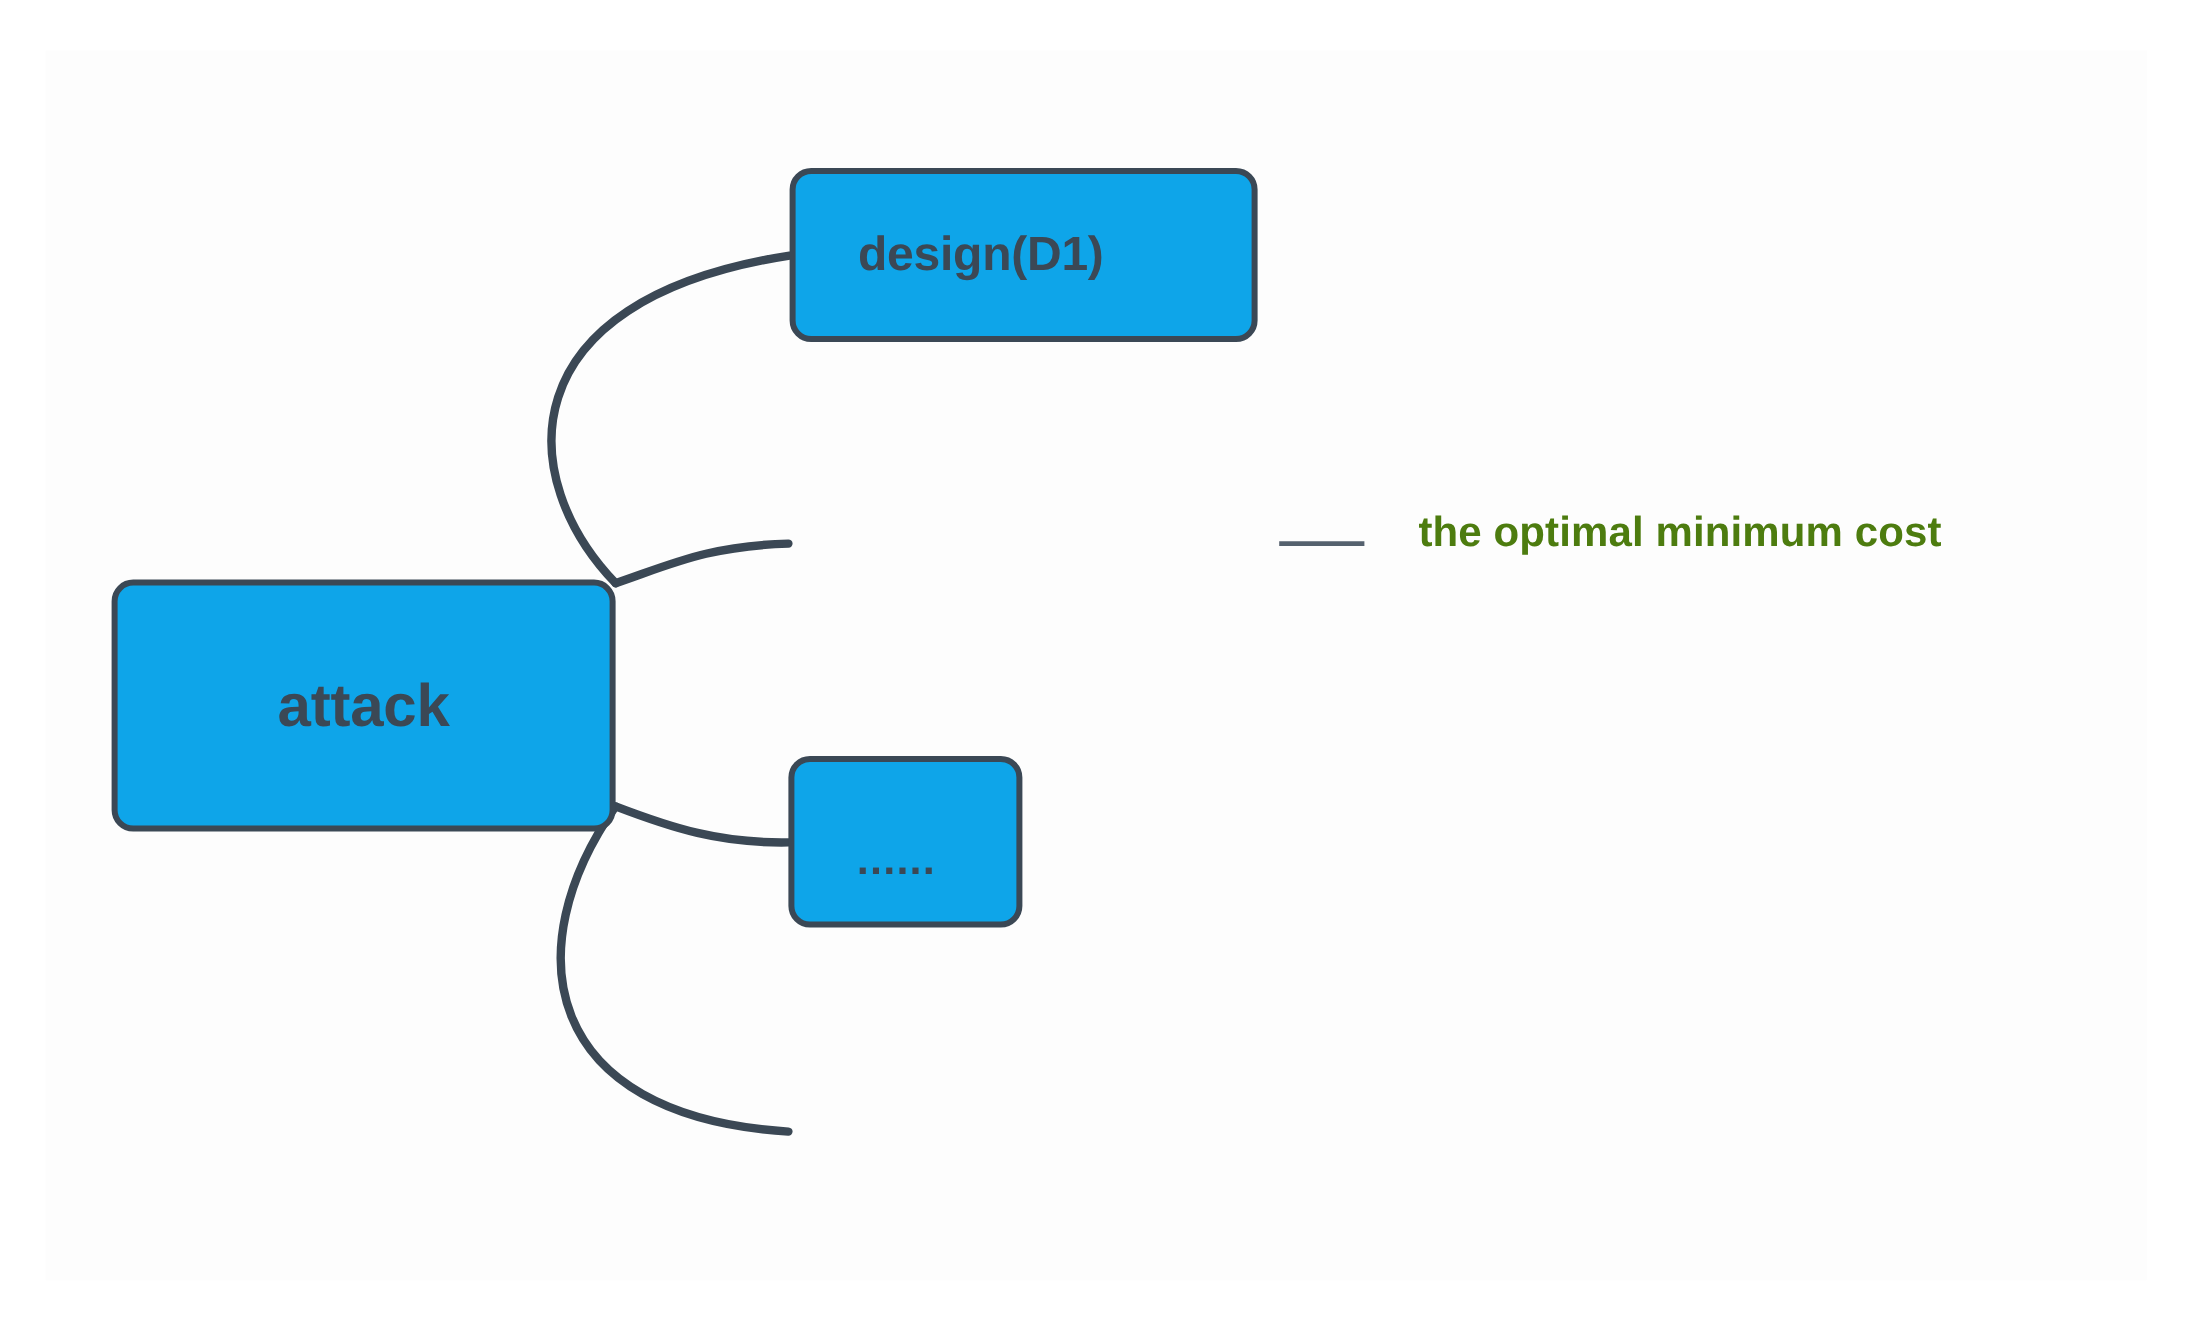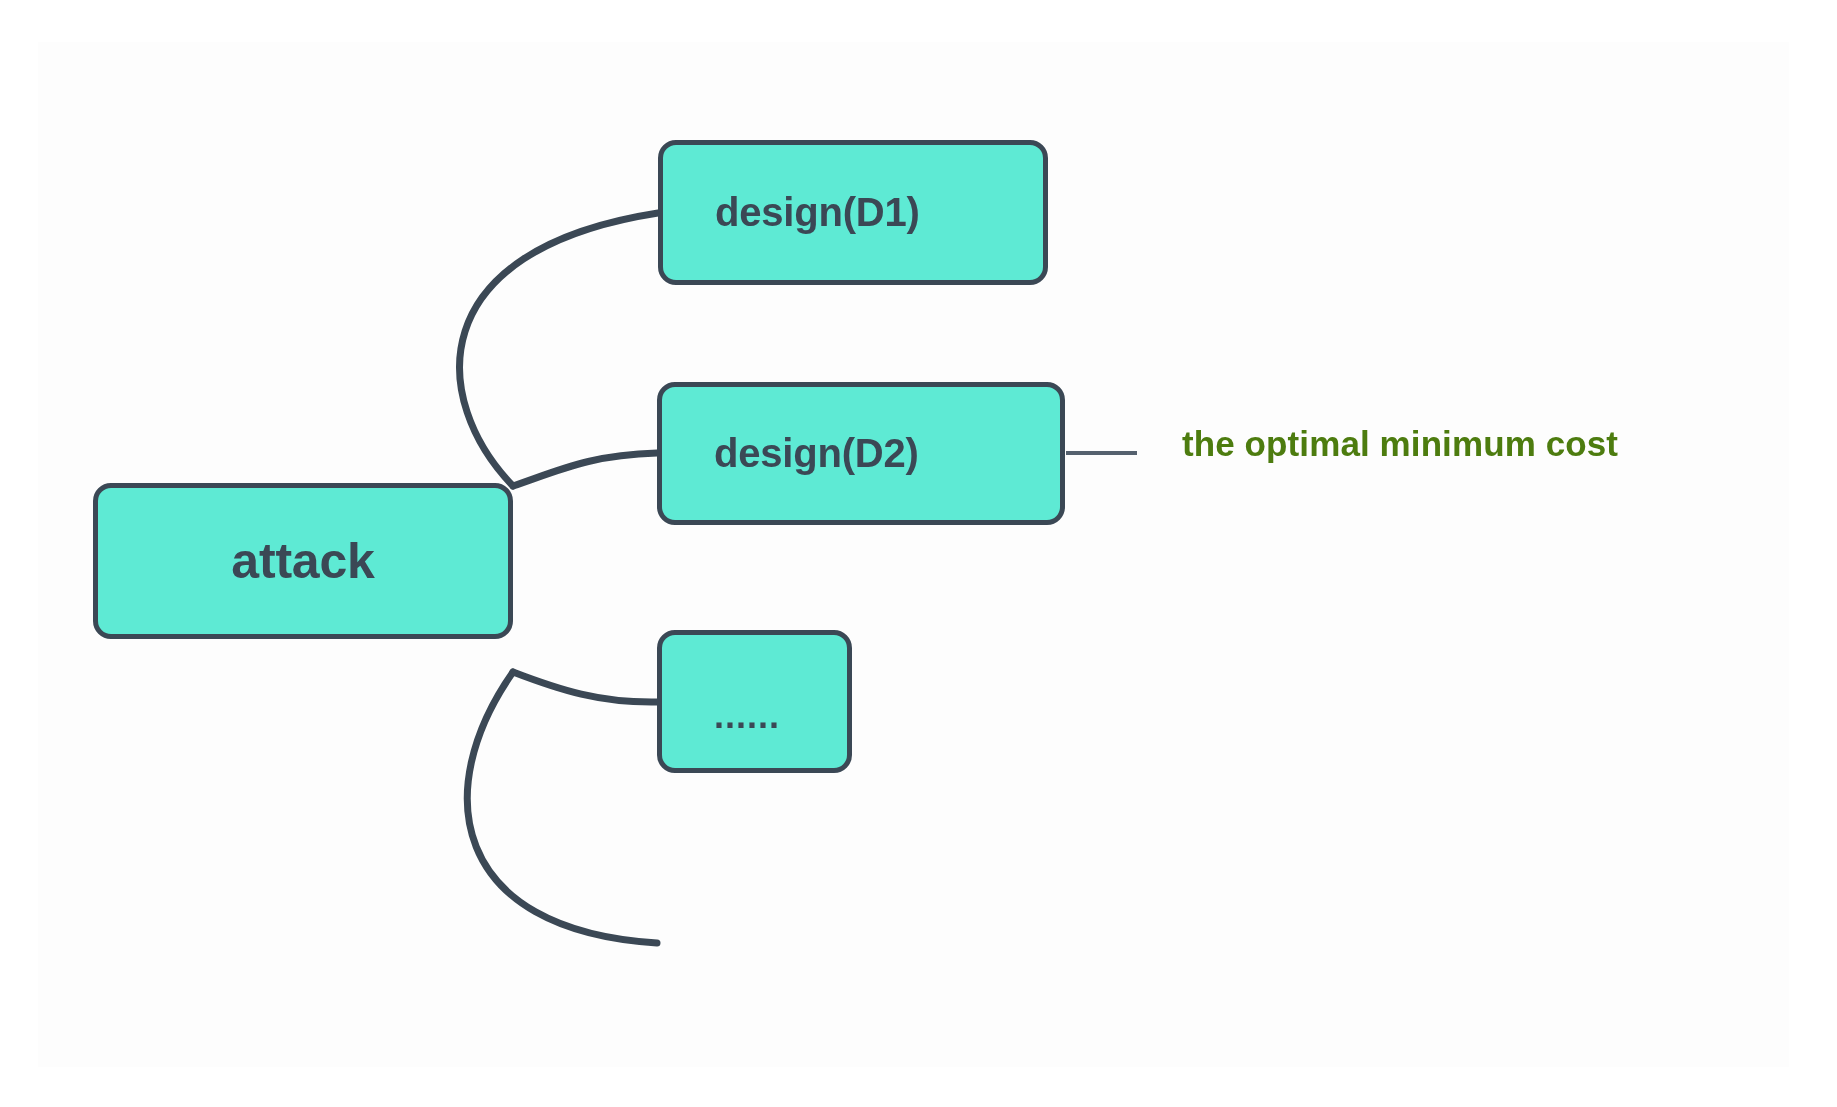--- a/index.html
+++ b/index.html
@@ -34,37 +34,37 @@
     left: 0;
     top: 0;
     width: 1837px;
     height: 1107px;
     overflow: visible;
     pointer-events: none;
   }
   .node {
     position: absolute;
     box-sizing: border-box;
-    background: #5eead4;
+    background: #0ea5e9;
     border: 5px solid #3b4855;
     border-radius: 18px;
     display: flex;
     align-items: center;
     color: #3b4855;
     font-weight: bold;
   }
   .node-label {
     white-space: nowrap;
     letter-spacing: -0.2px;
   }
   #node-root {
     left: 93px;
     top: 483px;
     width: 420px;
-    height: 156px;
+    height: 210px;
     justify-content: center;
   }
   #node-root .node-label {
     font-size: 50px;
   }
   #node-d1 {
     left: 658px;
     top: 140px;
     width: 390px;
     height: 145px;
@@ -131,23 +131,20 @@
   </svg>
 
   <div class="node" id="node-root">
     <span class="node-label">attack</span>
   </div>
 
   <div class="node" id="node-d1">
     <span class="node-label">design(D1)</span>
   </div>
 
-  <div class="node" id="node-d2">
-    <span class="node-label">design(D2)</span>
-  </div>
 
   <div class="node" id="node-dots">
     <span class="node-label">......</span>
   </div>
 
 
   <div id="annotation-text">the optimal minimum cost</div>
 
 </div>
 

